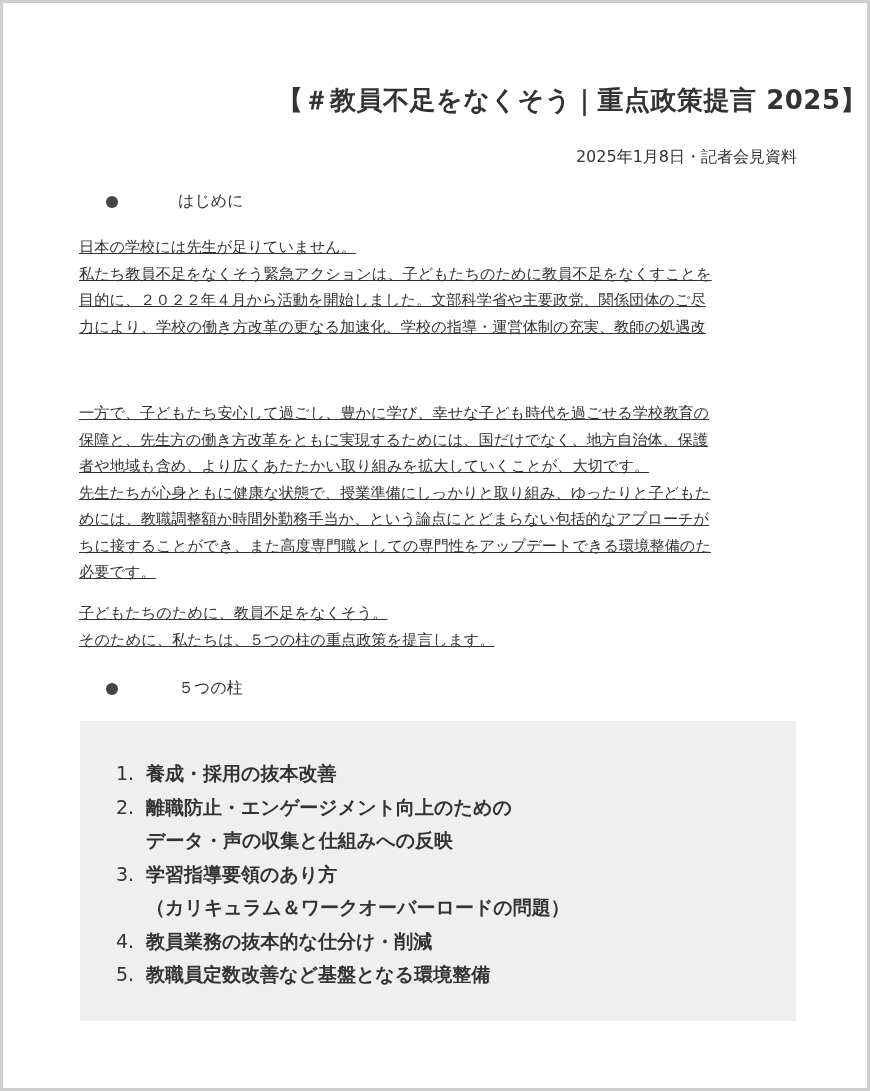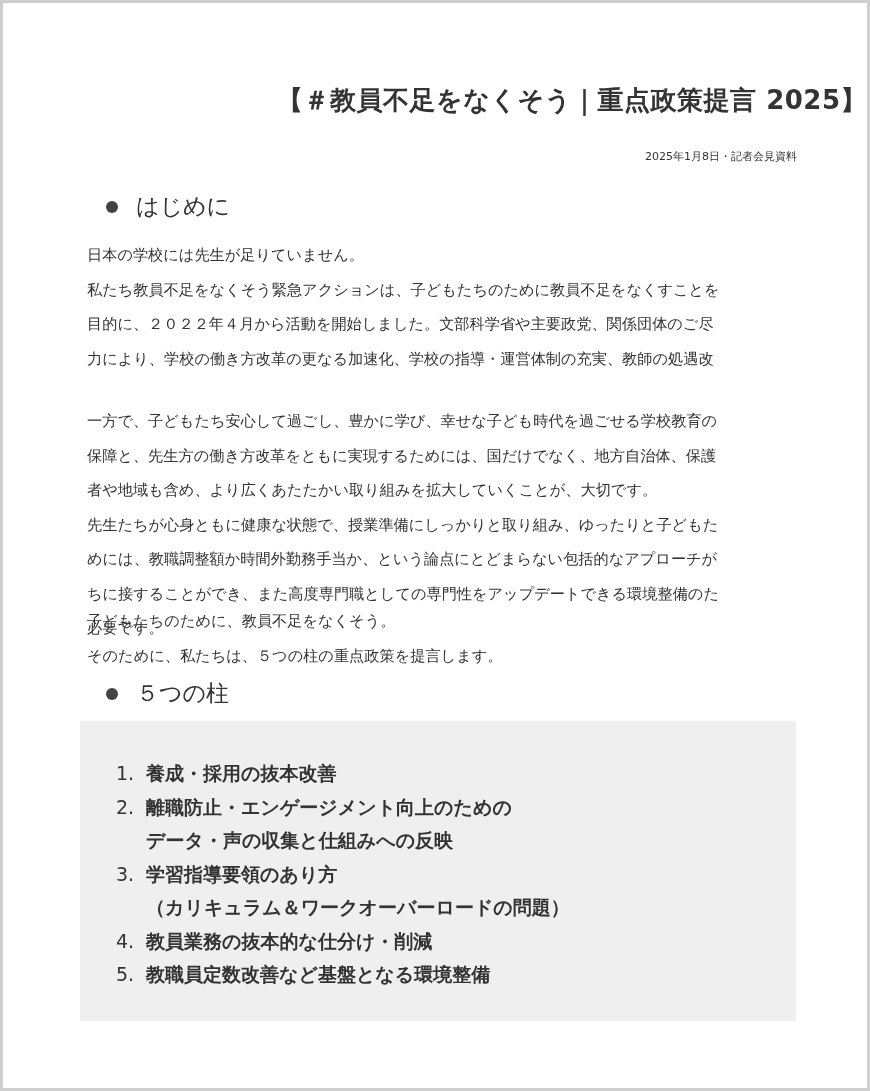--- a/index.html
+++ b/index.html
@@ -27,53 +27,54 @@
       font-weight: bold;
       color: #333333;
       letter-spacing: 0.5px;
       margin: 0;
     }
     .meta {
       position: absolute;
       right: 70px;
       top: 143px;
       text-align: right;
-      font-size: 11px;
+      font-size: 16px;
       line-height: 22px;
       color: #333333;
     }
     .heading {
       position: absolute;
       left: 103px;
       display: flex;
       align-items: center;
-      font-size: 23px;
+      font-size: 16px;
       color: #333333;
       margin: 0;
       font-weight: normal;
+      gap: 42px;
     }
     .heading .bullet {
       display: inline-block;
       width: 12px;
       height: 12px;
       border-radius: 50%;
       background: #444444;
       margin-right: 18px;
     }
     .heading-intro { top: 188px; }
     .heading-pillars { top: 675px; }
     .body-text {
       position: absolute;
       left: 76px;
       width: 730px;
       font-size: 15.2px;
       line-height: 26.5px;
       color: #333333;
     }
-    .body-text p { margin: 8px; white-space: nowrap; }
+    .body-text p { margin: 0; white-space: nowrap; text-decoration: underline; }
     .block1 { top: 231px; }
     .block2 { top: 397px; }
     .block3 { top: 597px; }
     .pillars-box {
       position: absolute;
       left: 77px;
       top: 718px;
       width: 716px;
       height: 300px;
       background: #efefef;

